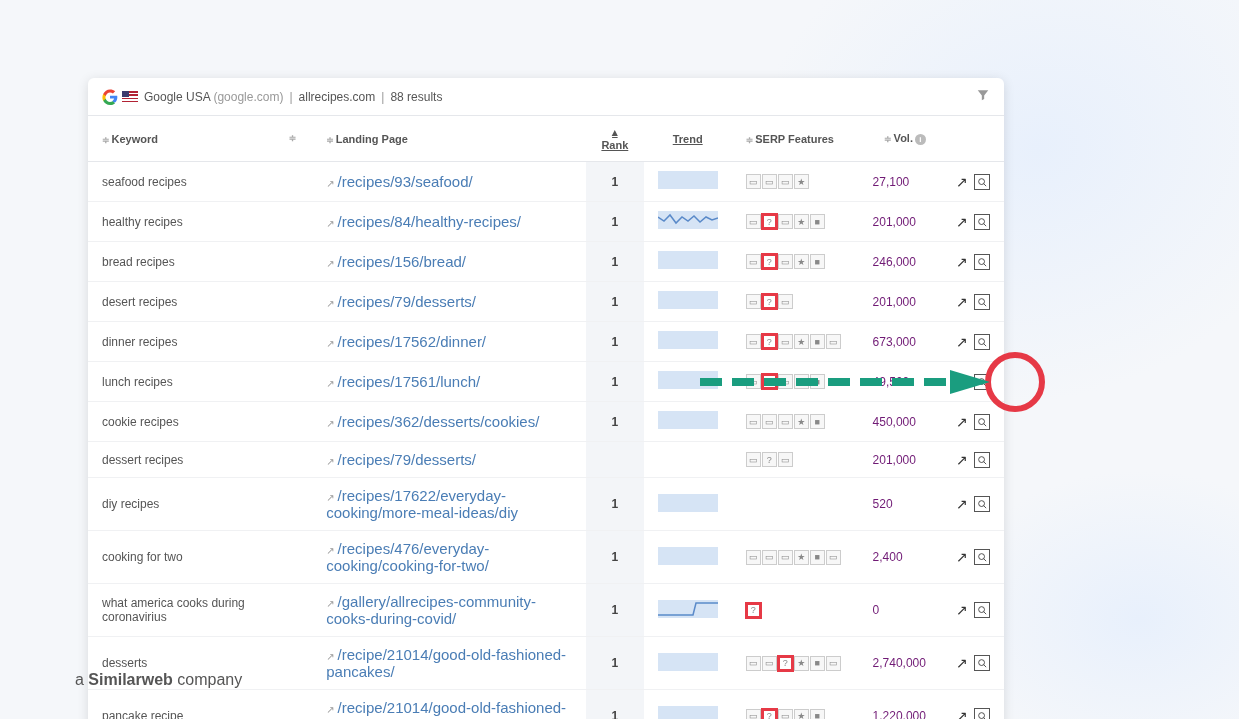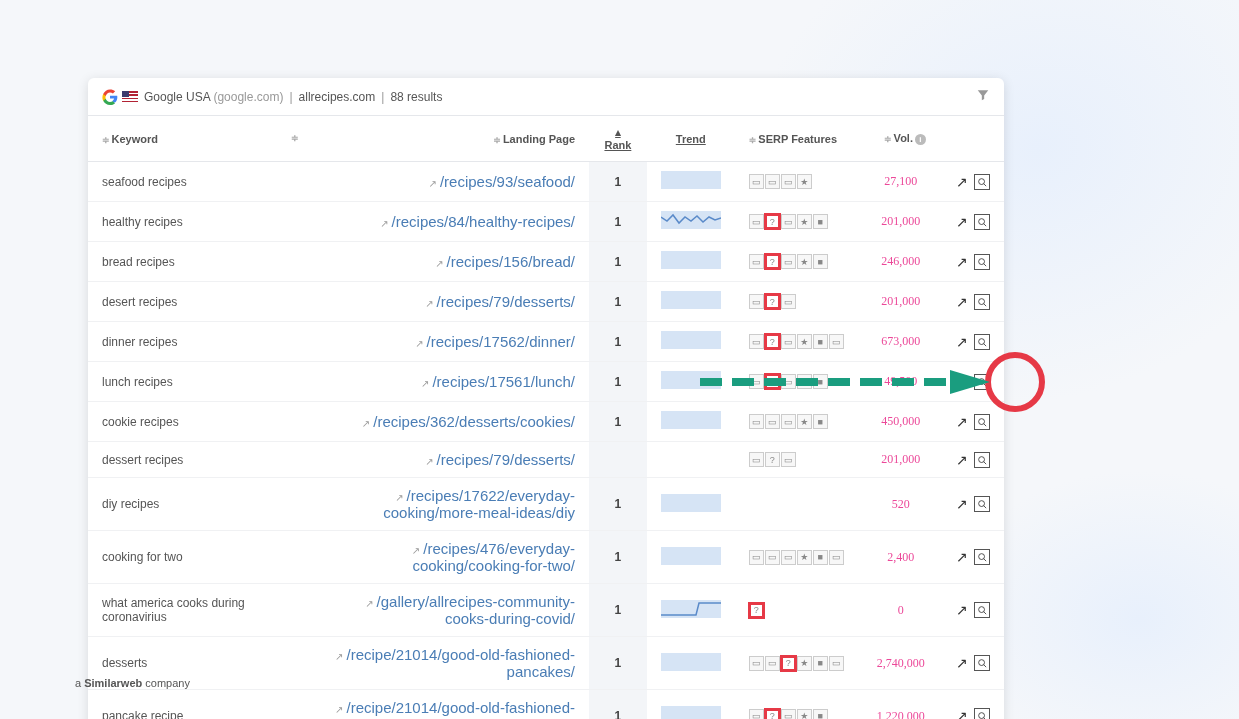--- a/index.html
+++ b/index.html
@@ -12,44 +12,44 @@
   .flag { width: 16px; height: 11px; display: inline-block; background: linear-gradient(to bottom, #b22234 0%, #b22234 15%, #fff 15%, #fff 30%, #b22234 30%, #b22234 45%, #fff 45%, #fff 60%, #b22234 60%, #b22234 75%, #fff 75%, #fff 90%, #b22234 90%); position: relative; margin-right: 6px; }
   .flag::before { content: ""; position: absolute; top: 0; left: 0; width: 7px; height: 6px; background: #3c3b6e; }
   .hdr-text { color: #555; }
   .muted { color: #999; }
   .filter-icon { margin-left: auto; color: #999; cursor: pointer; }
   table { width: 100%; border-collapse: collapse; font-size: 12px; }
   thead th { text-align: left; padding: 10px 14px; border-bottom: 1px solid #e5e7eb; color: #555; font-weight: bold; font-size: 11px; }
   thead th .sort { color: #aaa; font-size: 9px; margin-right: 2px; }
   tbody td { padding: 9px 14px; border-bottom: 1px solid #f0f1f3; color: #555; vertical-align: middle; }
   .col-kw { width: 330px; }
-  .col-lp { width: 300px; text-align: right; }
+  .col-lp { width: 300px; }
   .col-rank { width: 60px; text-align: center; }
   .col-trend { width: 80px; text-align: center; text-decoration: underline; }
   .col-serp { width: 130px; }
   .col-vol { width: 80px; text-align: right; }
   .col-act { width: 60px; text-align: center; }
   .rank-cell { background: #f3f5f8; text-align: center; font-weight: bold; color: #444; }
   .lp-link { color: #4a7db5; font-size: 15px; }
   .ext-icon { color: #999; font-size: 10px; margin-right: 3px; }
   .spark { display: inline-block; width: 60px; height: 18px; background: #d6e4f5; position: relative; }
   .spark.line svg { position: absolute; top: 0; left: 0; width: 100%; height: 100%; }
   .serp-icons { display: flex; gap: 1px; }
   .serp-ico { width: 15px; height: 15px; border: 1px solid #ccc; background: #f7f7f7; display: flex; align-items: center; justify-content: center; font-size: 9px; color: #888; }
   .serp-ico.hl { background: #fff; border: 2px solid #e63946; box-shadow: 0 0 0 1px #e63946; position: relative; z-index: 3; }
-  .vol-cell { text-align: center; color: #ec4899; font-family: Liberation Serif, serif; }
+  .vol-cell { text-align: left; color: #701a75; }
   .actions { display: flex; gap: 4px; align-items: center; justify-content: center; }
   .act-btn { width: 16px; height: 16px; border: 1px solid #555; display: flex; align-items: center; justify-content: center; font-size: 10px; color: #333; cursor: pointer; }
   .act-btn.arrow { border: none; font-size: 14px; }
   .circle-anno { position: absolute; width: 60px; height: 60px; border: 6px solid #e63946; border-radius: 50%; z-index: 5; pointer-events: none; }
   .arrow-anno { position: absolute; z-index: 5; pointer-events: none; }
   .logo-area { position: absolute; bottom: 30px; left: 75px; z-index: 2; }
   .logo-main { font-size: 26px; font-weight: bold; color: #0a2b5c; letter-spacing: -0.5px; }
   .logo-main .ranger { color: #0a2b5c; font-weight: normal; }
-  .logo-sub { font-size: 11px; color: #555; text-align: right; }
+  .logo-sub { font-size: 16px; color: #555; text-align: right; }
   .logo-sub b { font-weight: bold; }
   .info-ico { display: inline-block; width: 11px; height: 11px; border-radius: 50%; background: #bbb; color: #fff; font-size: 8px; line-height: 11px; text-align: center; margin-left: 2px; }
 </style>
 </head>
 <body>
 
 <div class="bg-swoosh"></div>
 <div class="bg-swoosh2"></div>
 
 <div class="panel">

